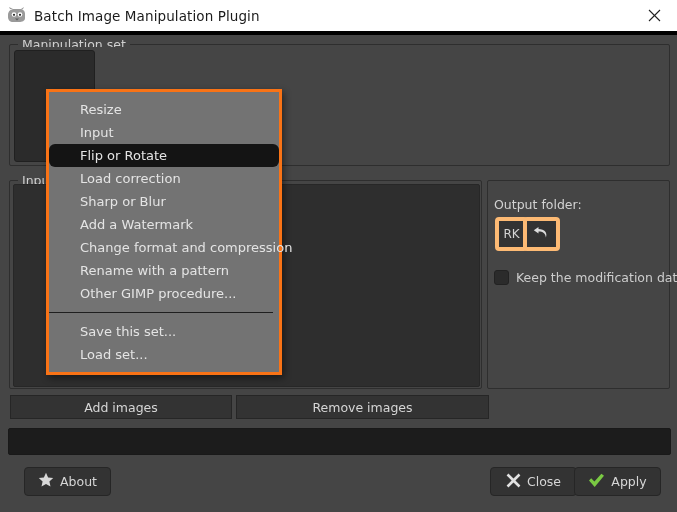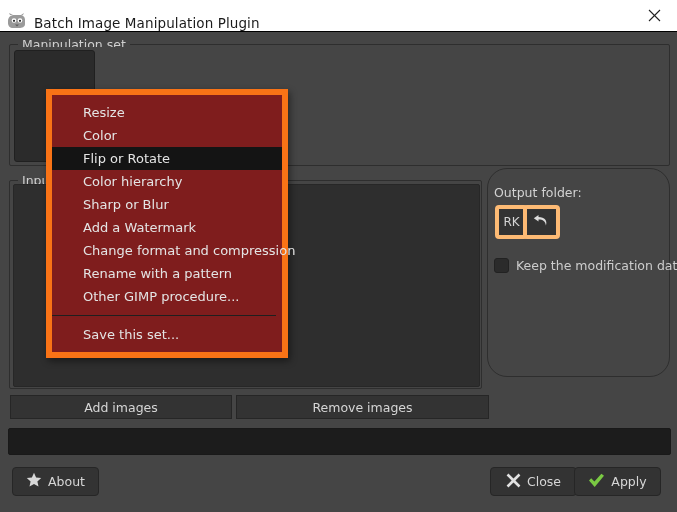--- a/index.html
+++ b/index.html
@@ -14,22 +14,22 @@
     width: 677px; height: 512px;
     background: #454545;
     color: #d6d6d6;
   }
 
   
   .titlebar {
     position: absolute; left: 0; top: 0;
     width: 677px; height: 31px;
     background: #ffffff;
-    border-bottom: 1px solid #000000;
-    display: flex; align-items: flex-end;
+    border-bottom: 4px solid #000000;
+    display: flex; align-items: center;
   }
   .titlebar-icon {
     width: 20px; height: 20px;
     margin-left: 6px; margin-right: 8px;
     display: flex; align-items: center; justify-content: center;
   }
   .titlebar-title {
     font-size: 13.5px;
     color: #1b1b1b;
     letter-spacing: 0.1px;
@@ -91,21 +91,21 @@
   #input-group { left: 9px; top: 180px; width: 471px; height: 207px; }
   #input-list {
     position: absolute; left: 3px; top: 3px;
     width: 465px; height: 201px;
     background: #2e2e2e;
     border: 1px solid #272727;
     border-radius: 2px;
   }
 
   
-  #output-group { left: 487px; top: 168px; width: 181px; height: 207px; border-radius: 20px; }
+  #output-group { left: 487px; top: 180px; width: 181px; height: 207px; }
   #output-inner {
     position: absolute; left: 3px; top: 3px;
     width: 175px; height: 201px;
   }
   .output-label {
     position: absolute; left: 3px; top: 13px;
     font-size: 12.5px; color: #d2d2d2;
     white-space: nowrap;
   }
   .small-btn {
@@ -164,45 +164,46 @@
   .btn {
     position: absolute;
     background: #333333;
     border: 1px solid #262626;
     border-radius: 4px;
     display: flex; align-items: center; justify-content: center;
     gap: 6px;
     font-size: 12.5px;
     color: #d6d6d6;
   }
-  #btn-about { left: 12px; top: 467px; width: 85px; height: 27px; }
+  #btn-about { left: 24px; top: 467px; width: 85px; height: 27px; }
   #btn-close { left: 482px; top: 467px; width: 85px; height: 27px; margin-left: 8px; }
   #btn-apply { left: 574px; top: 467px; width: 85px; height: 27px; }
 
   
   #ctxmenu {
     position: absolute;
     left: 46px; top: 89px;
     width: 230px;
-    background: #7f1d1d;
-    border: 6px solid #f97316;
+    background: #737373;
+    border: 3px solid #f97316;
     box-shadow: 2px 3px 7px rgba(0,0,0,0.45);
     padding: 6px 0 6px 0;
     z-index: 50;
   }
   .menu-item {
     height: 23px;
     display: flex; align-items: center;
     padding-left: 31px;
     font-size: 13px;
     color: #e4e4e4;
     white-space: nowrap;
   }
   .menu-item.selected {
     background: #141414;
+    border-radius: 6px;
   }
   .menu-sep {
     height: 1px;
     background: #1f1f1f;
     margin: 7px 6px 7px 0px;
   }
 </style>
 </head>
 <body>
 
@@ -304,42 +305,45 @@
       </svg>
     </span>
     <span>Apply</span>
   </div>
 
   <div id="ctxmenu">
     <div class="menu-item">
       <span>Resize</span>
     </div>
     <div class="menu-item">
-      <span>Color</span>
+      <span>Input</span>
     </div>
     <div class="menu-item selected">
       <span>Flip or Rotate</span>
     </div>
     <div class="menu-item">
-      <span>Color hierarchy</span>
+      <span>Load correction</span>
     </div>
     <div class="menu-item">
       <span>Sharp or Blur</span>
     </div>
     <div class="menu-item">
       <span>Add a Watermark</span>
     </div>
     <div class="menu-item">
       <span>Change format and compression</span>
     </div>
     <div class="menu-item">
       <span>Rename with a pattern</span>
     </div>
     <div class="menu-item">
       <span>Other GIMP procedure...</span>
     </div>
     <div class="menu-sep"></div>
     <div class="menu-item">
       <span>Save this set...</span>
     </div>
+    <div class="menu-item">
+      <span>Load set...</span>
+    </div>
   </div>
 
 </div>
 
 </body></html>

